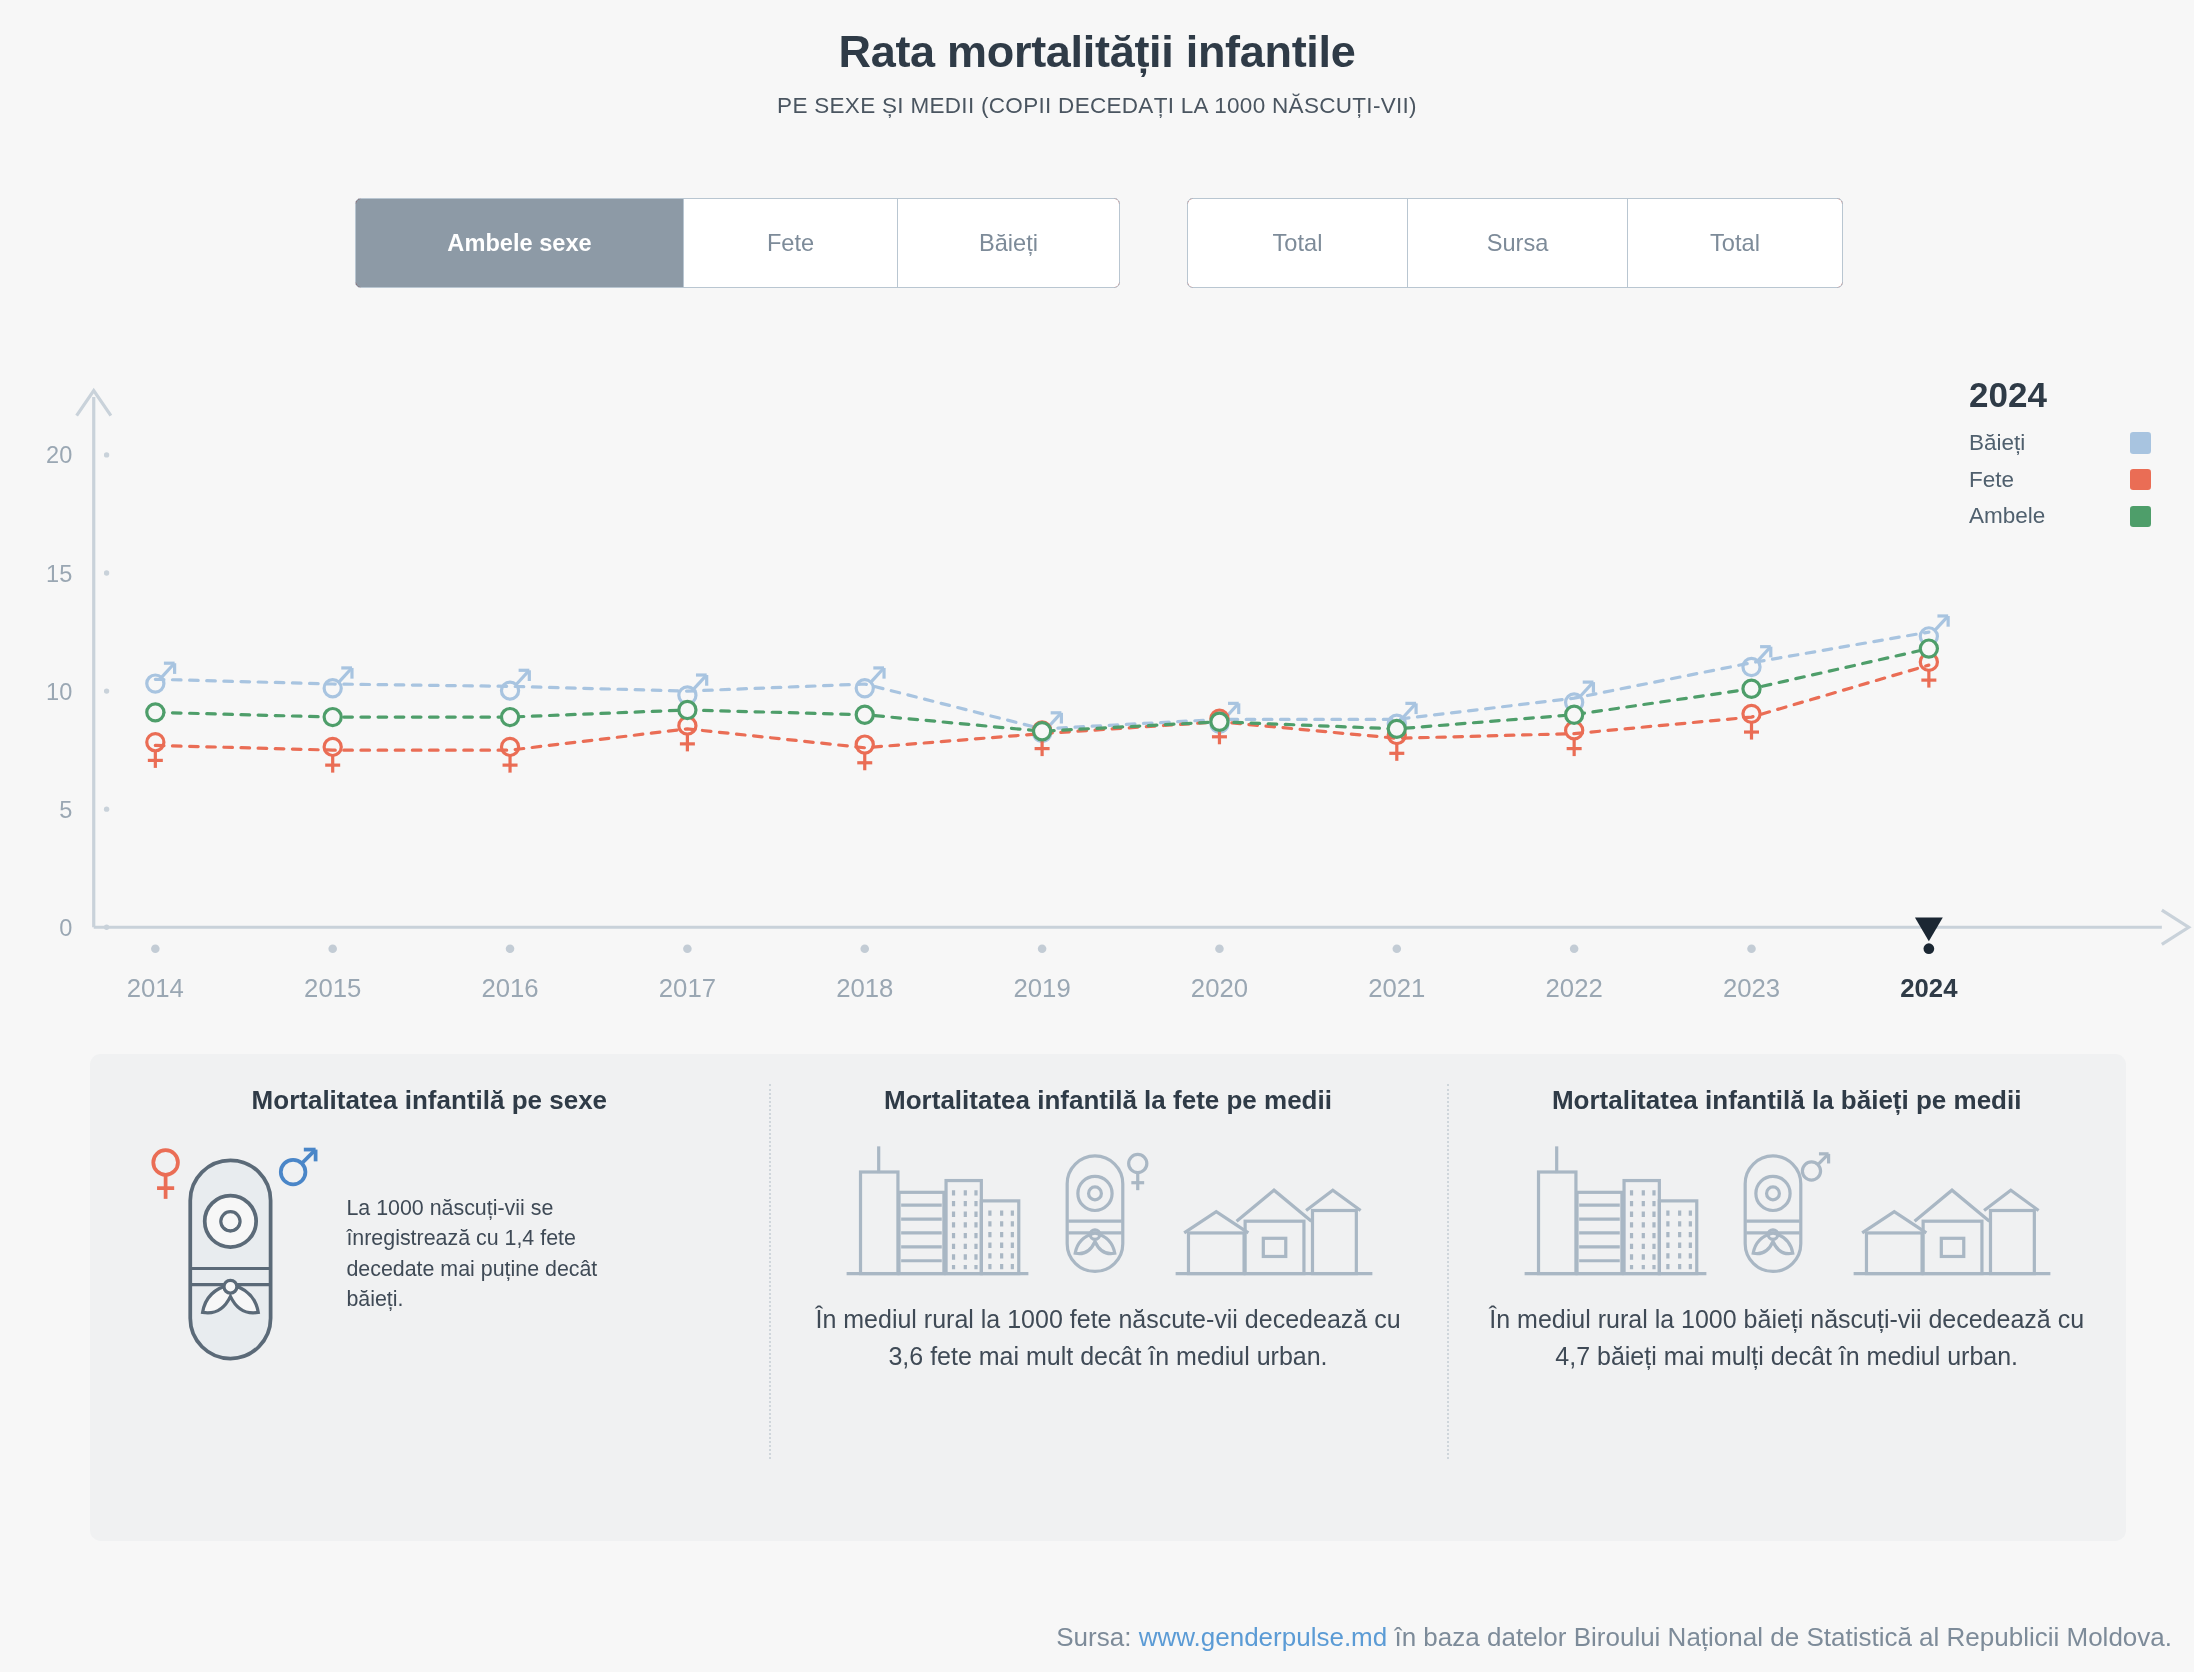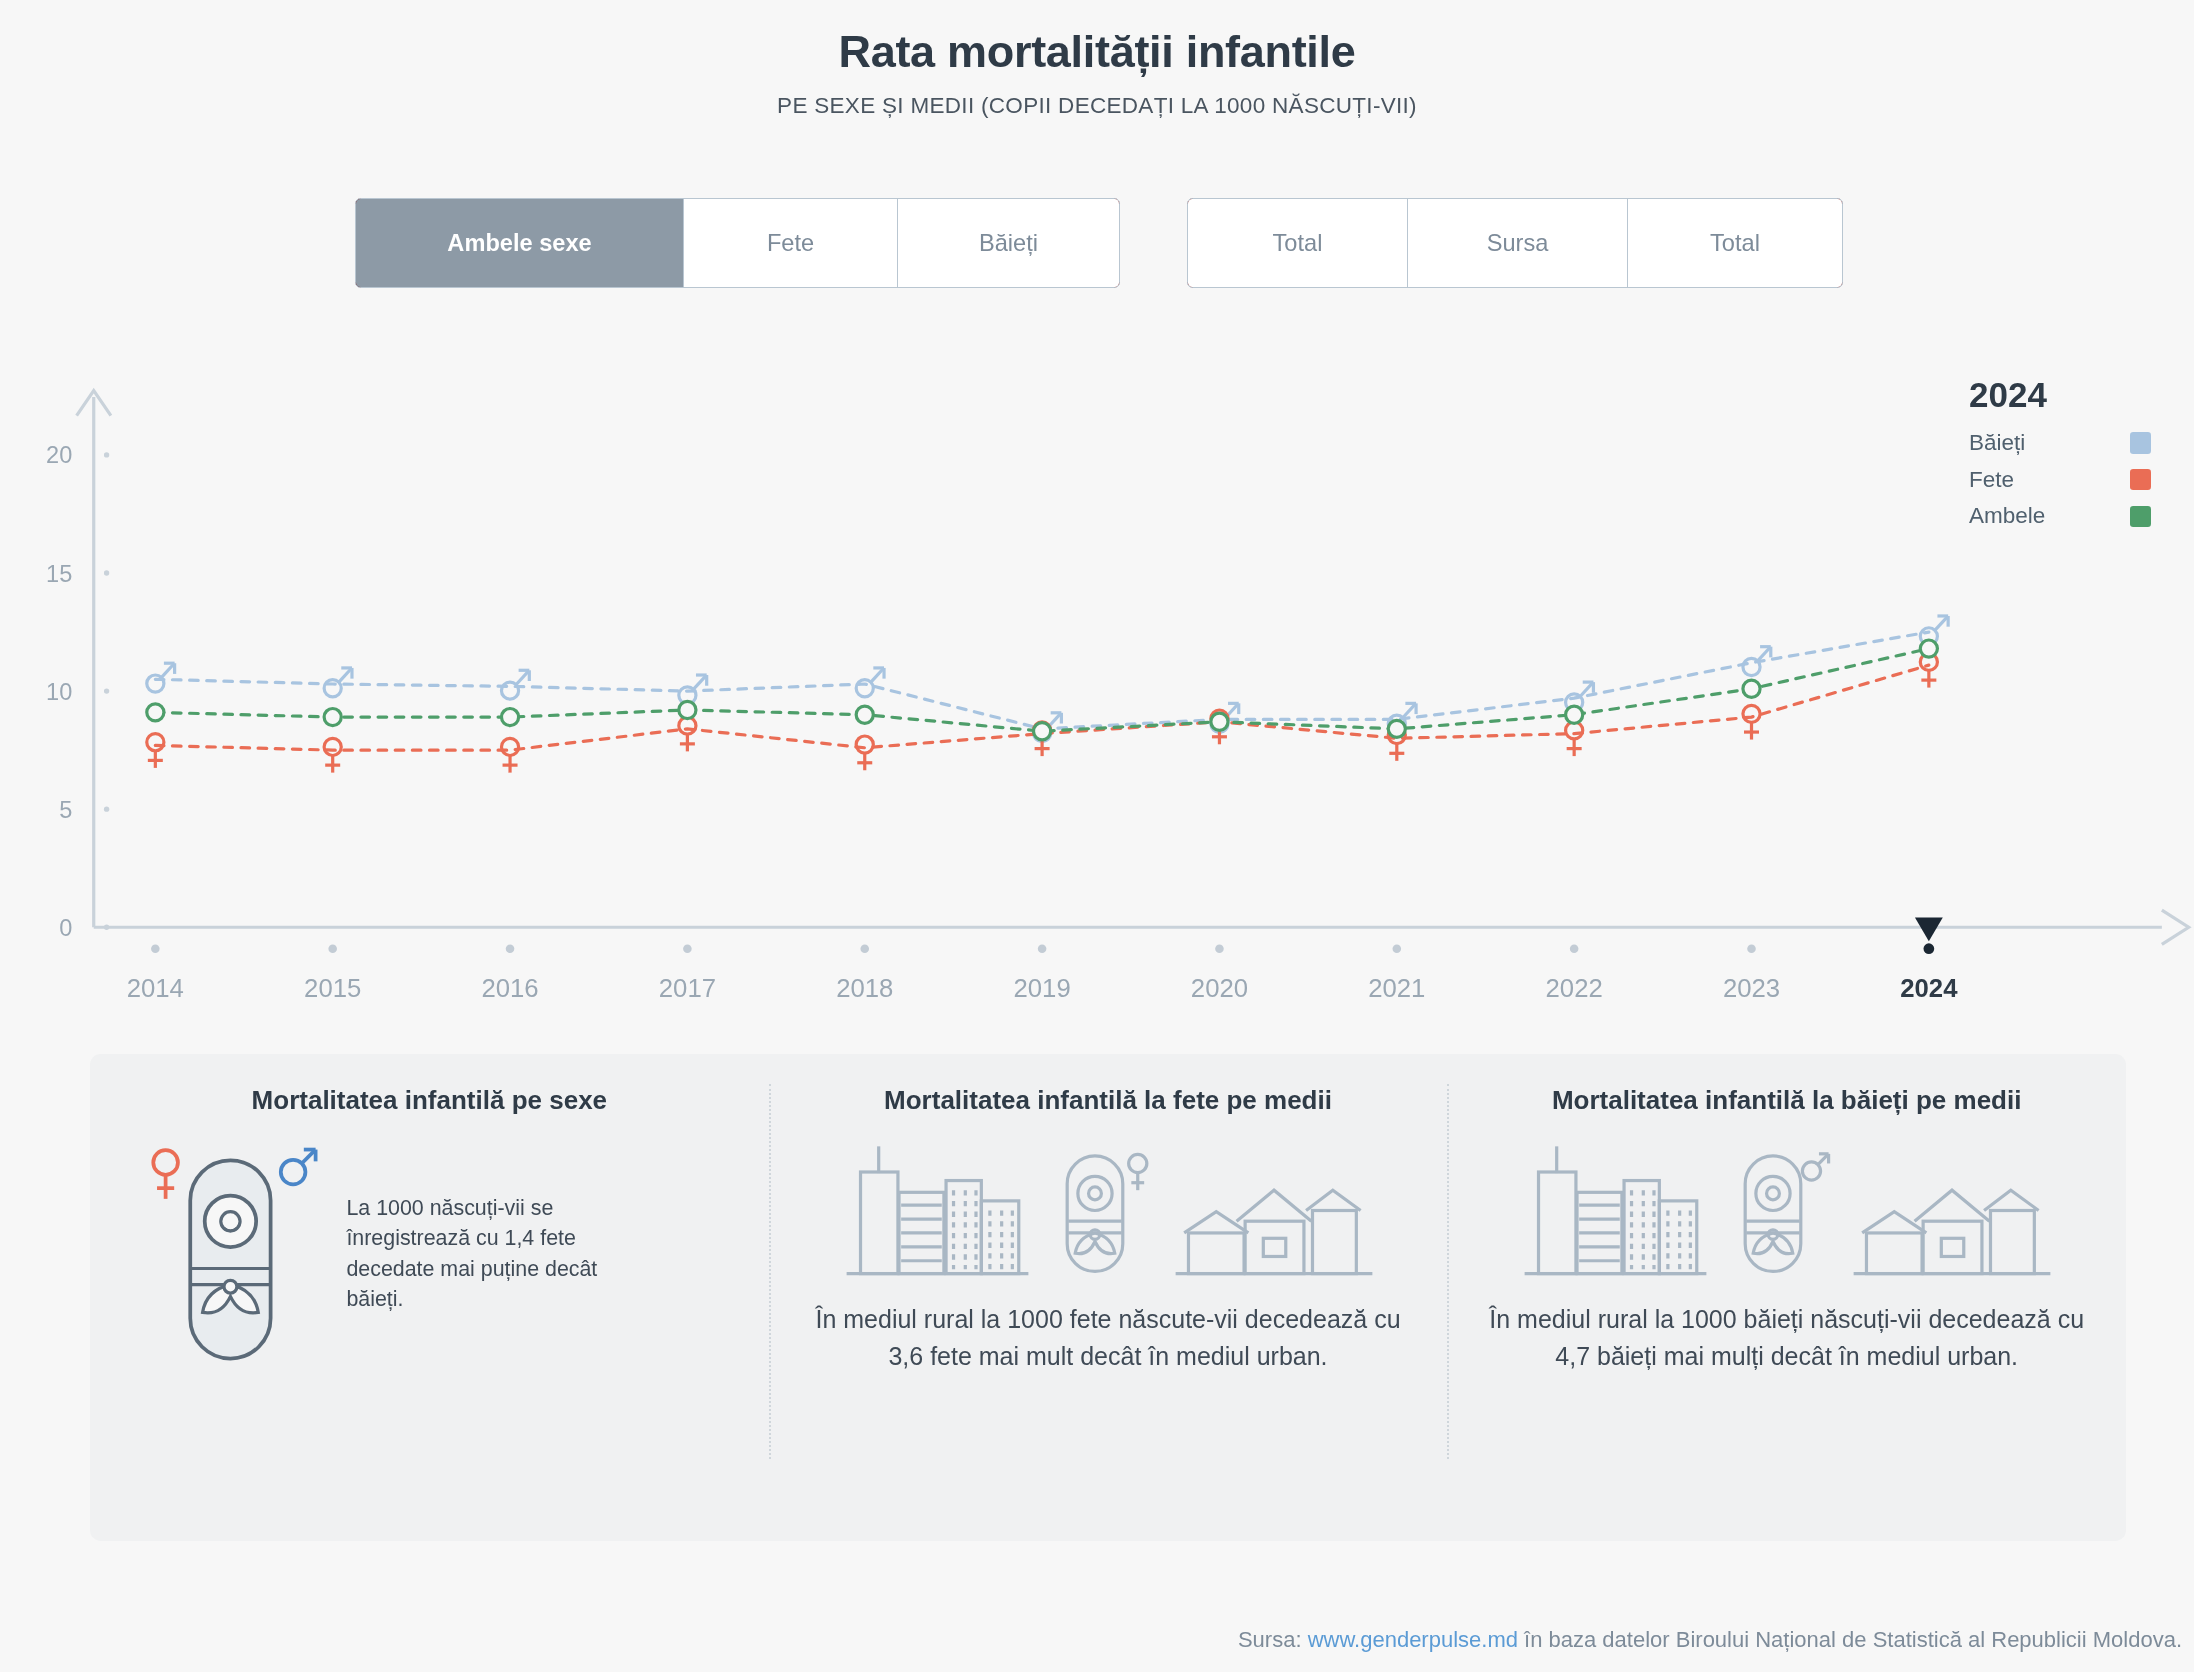--- a/index.html
+++ b/index.html
@@ -153,22 +153,22 @@
     line-height: 1.45;
     color: #3f4a56;
     text-align: center;
     margin-top: 21.4px;
   }
 
   
   .footer {
     position: absolute;
     bottom: 19px;
-    right: 12px;
-    font-size: 22px;
+    right: 22px;
+    font-size: 26px;
     color: #7d8b99;
   }
   .footer a { color: #5b9bd5; text-decoration: none; }
 </style>
 </head>
 <body>
 
 <div class="header">
   <h1 class="title">Rata mortalității infantile</h1>
   <div class="subtitle">PE SEXE ȘI MEDII (COPII DECEDAȚI LA 1000 NĂSCUȚI-VII)</div>

